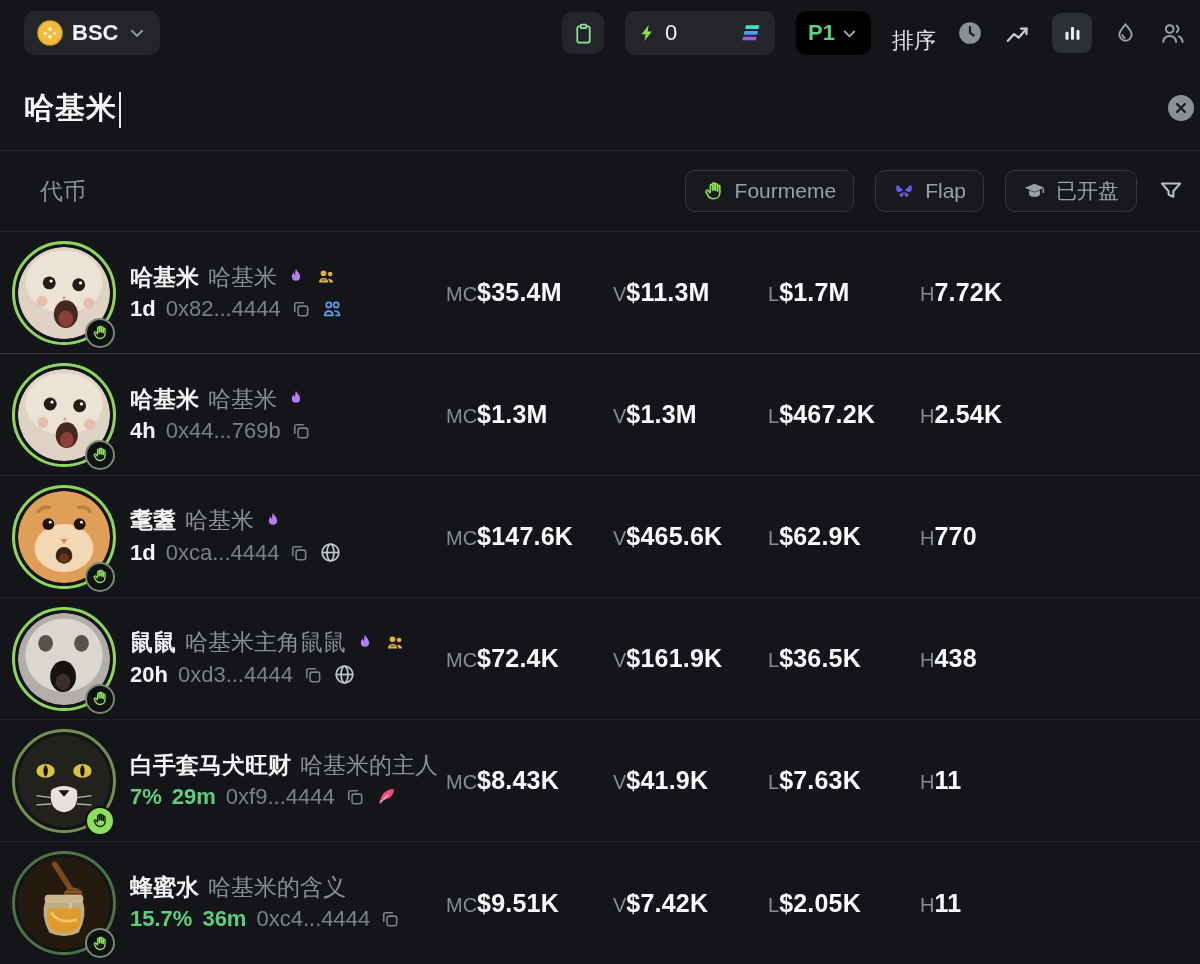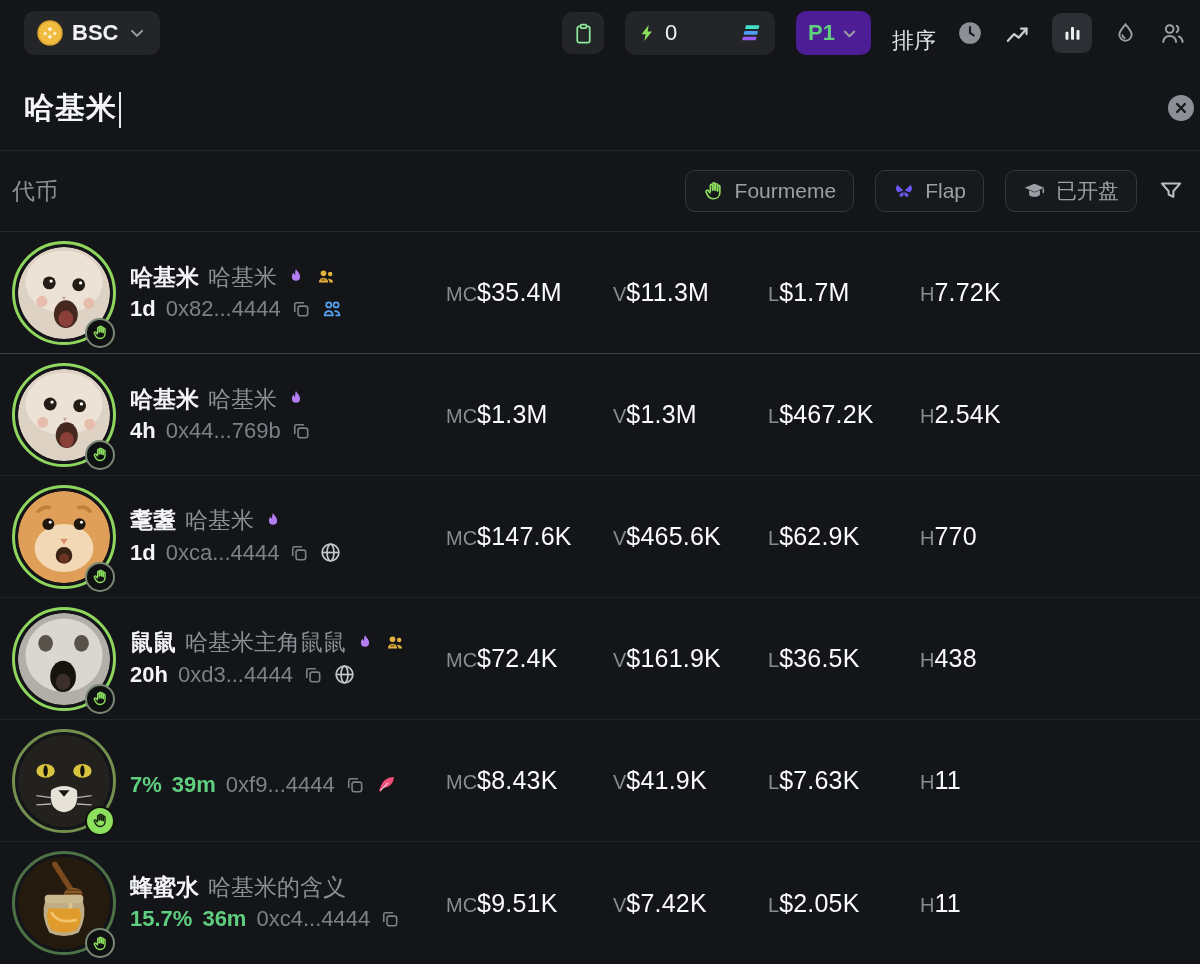--- a/index.html
+++ b/index.html
@@ -9,35 +9,35 @@
 
   
   .topbar { display:flex; align-items:center; justify-content:space-between; height:66px; padding:0 14px 0 24px; }
   .chain-pill { display:flex; align-items:center; gap:9px; height:44px; padding:12px 13px; background:#232528; border-radius:10px; cursor:pointer; }
   .chain-pill .label { font-size:22px; font-weight:700; color:#f2f3f4; }
   .top-right { display:flex; align-items:center; gap:21px; }
   .icon-pill { display:flex; align-items:center; justify-content:center; width:42px; height:42px; background:#232528; border-radius:10px; cursor:pointer; }
   .boost-pill { display:flex; align-items:center; justify-content:space-between; width:150px; height:44px; padding:0 13px; background:#232528; border-radius:10px; cursor:pointer; }
   .boost-left { display:flex; align-items:center; gap:8px; }
   .boost-count { font-size:22px; color:#f2f3f4; }
-  .preset-pill { display:flex; align-items:center; gap:5px; height:44px; padding:0 12px; background:#4c1d95; border-radius:10px; cursor:pointer; }
+  .preset-pill { display:flex; align-items:center; gap:5px; height:44px; padding:0 12px; background:#000000; border-radius:10px; cursor:pointer; }
   .preset-label { font-size:22px; font-weight:700; color:#5fce7f; }
   .sort-label { font-size:22px; color:#dfe2e6; cursor:pointer;margin-top:16px; }
   .ghost-icon { display:flex; align-items:center; justify-content:center; cursor:pointer; }
   .active-pill { display:flex; align-items:center; justify-content:center; width:40px; height:40px; background:#2c2f33; border-radius:9px; cursor:pointer; }
 
   
   .search-row { position:relative; display:flex; align-items:center; height:85px; padding:0 56px 0 24px; border-bottom:1px solid #24262a; }
   .search-text { font-size:30px; font-weight:600; color:#f4f5f6; letter-spacing:1px; }
   .caret { display:inline-block; width:2px; height:36px; margin-left:2px; background:#e8eaec; vertical-align:middle; animation:blink 1.1s steps(1) infinite; }
   @keyframes blink { 50% { opacity:0; } }
   .clear-btn { position:absolute; right:6px; top:50%; transform:translateY(-50%); width:26px; height:26px; border-radius:50%; background:#8b9096; display:flex; align-items:center; justify-content:center; cursor:pointer; }
 
   
-  .section-row { display:flex; align-items:center; justify-content:space-between; height:80px; padding:0 16px 0 12px; }
+  .section-row { display:flex; align-items:center; justify-content:space-between; height:80px; padding:0 16px 0 40px; }
   .section-title { font-size:23px; color:#8b9096; }
   .section-right { display:flex; align-items:center; gap:21px; }
   .filter-btn { display:flex; align-items:center; gap:10px; height:42px; padding:0 17px; border:1px solid #34373b; border-radius:10px; background:#17191c; color:#9aa0a6; font-size:21px; cursor:pointer; }
 
   
   .token-list { border-top:1px solid #26282c; }
   .row { display:flex; align-items:center; height:122px; padding:0 24px 0 12px; border-bottom:1px solid #212327; cursor:pointer; }
   .row.hl { border-bottom-color:#3d4045; }
   .row:last-child { border-bottom:none; }
 
@@ -55,21 +55,21 @@
   .tsub { color:#8b9096; white-space:nowrap; }
   .addr-line { display:flex; align-items:center; gap:10px; margin-top:9px; font-size:22px; line-height:1; }
   .age { color:#f4f5f6; font-weight:700; }
   .green { color:#5fce7f; font-weight:700; }
   .addr { color:#7c8187; }
   .mini { display:flex; align-items:center; color:#7c8187; }
 
   .stats { flex:1; display:grid; grid-template-columns:167px 155px 152px 1fr; align-items:center; }
   .stat { display:flex; align-items:baseline; }
   .slabel { color:#878c92; font-size:20px; }
-  .sval { color:#fafbfc; font-size:25px; font-weight:400; letter-spacing:.2px; }
+  .sval { color:#fafbfc; font-size:25px; font-weight:700; letter-spacing:.2px; }
 
   svg { display:block; }
 </style>
 </head>
 <body>
 
 <div class="app">
 
   <div class="topbar">
     <div class="chain-pill">
@@ -551,23 +551,27 @@
         <div class="hand-badge solid">
             <svg width="17" height="17" viewBox="0 0 24 24" fill="none" stroke="currentColor" stroke-width="2" stroke-linecap="round" stroke-linejoin="round">
               <path d="M8 12.5V6a1.3 1.3 0 0 1 2.6 0v5"></path>
               <path d="M10.6 11V4.4a1.3 1.3 0 0 1 2.6 0V11"></path>
               <path d="M13.2 11V5.4a1.3 1.3 0 0 1 2.6 0V12"></path>
               <path d="M15.8 12V7.2a1.3 1.3 0 0 1 2.6 0v6.3c0 4-2.9 6.9-6.9 6.9-3.2 0-5.3-1.5-6.6-4.2l-1.6-3.3a1.4 1.4 0 0 1 2.4-1.3l1.9 2.4"></path>
             </svg>
           </div>
       </div>
       <div class="info">
+        <div class="name-line">
+          <span class="tname">白手套马犬旺财</span>
+          <span class="tsub">哈基米的主人</span>
+        </div>
         <div class="addr-line">
           <span class="green">7%</span>
-          <span class="green">39m</span>
+          <span class="green">29m</span>
           <span class="addr">0xf9...4444</span>
           <span class="mini">
               <svg width="20" height="20" viewBox="0 0 24 24" fill="none" stroke="#7c8187" stroke-width="1.9" stroke-linejoin="round">
                 <rect x="8.5" y="8.5" width="11.5" height="11.5" rx="2.5"></rect>
                 <path d="M4.5 15.5v-9a2 2 0 0 1 2-2h9"></path>
               </svg>
             </span>
           <span class="mini">
               <svg width="22" height="22" viewBox="0 0 24 24" fill="#ef4f78">
                 <path d="M20.6 3.2c-5.6 0-11.1 3-13.3 8.1L4.4 18l1.5 1.5 2-4.7c6.1.9 12.7-3.8 12.7-11.6z"></path>

